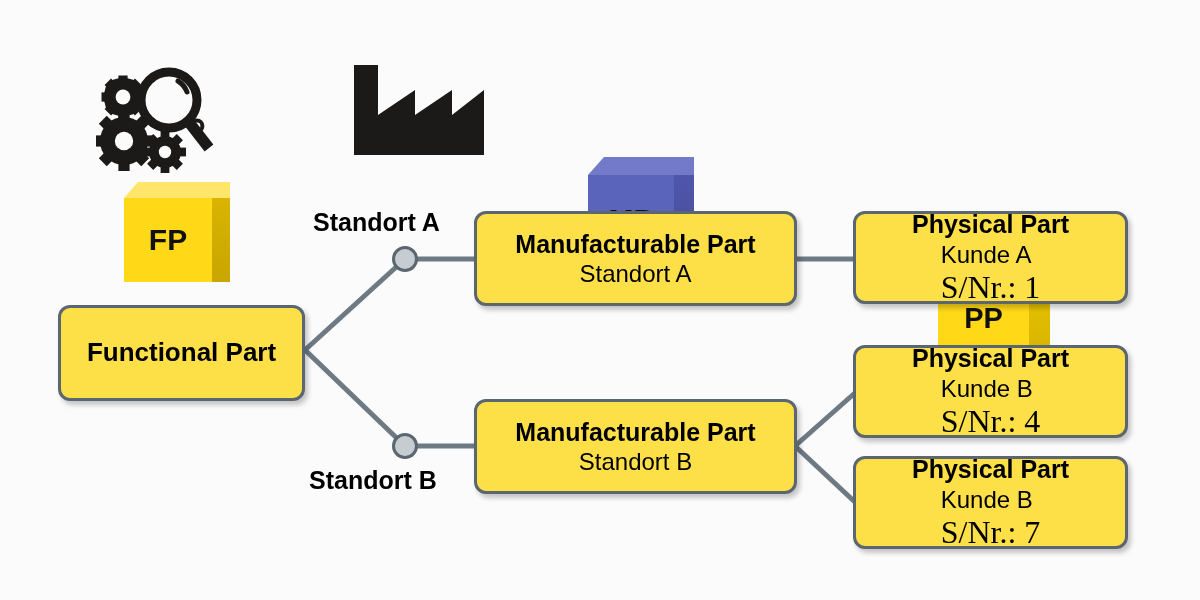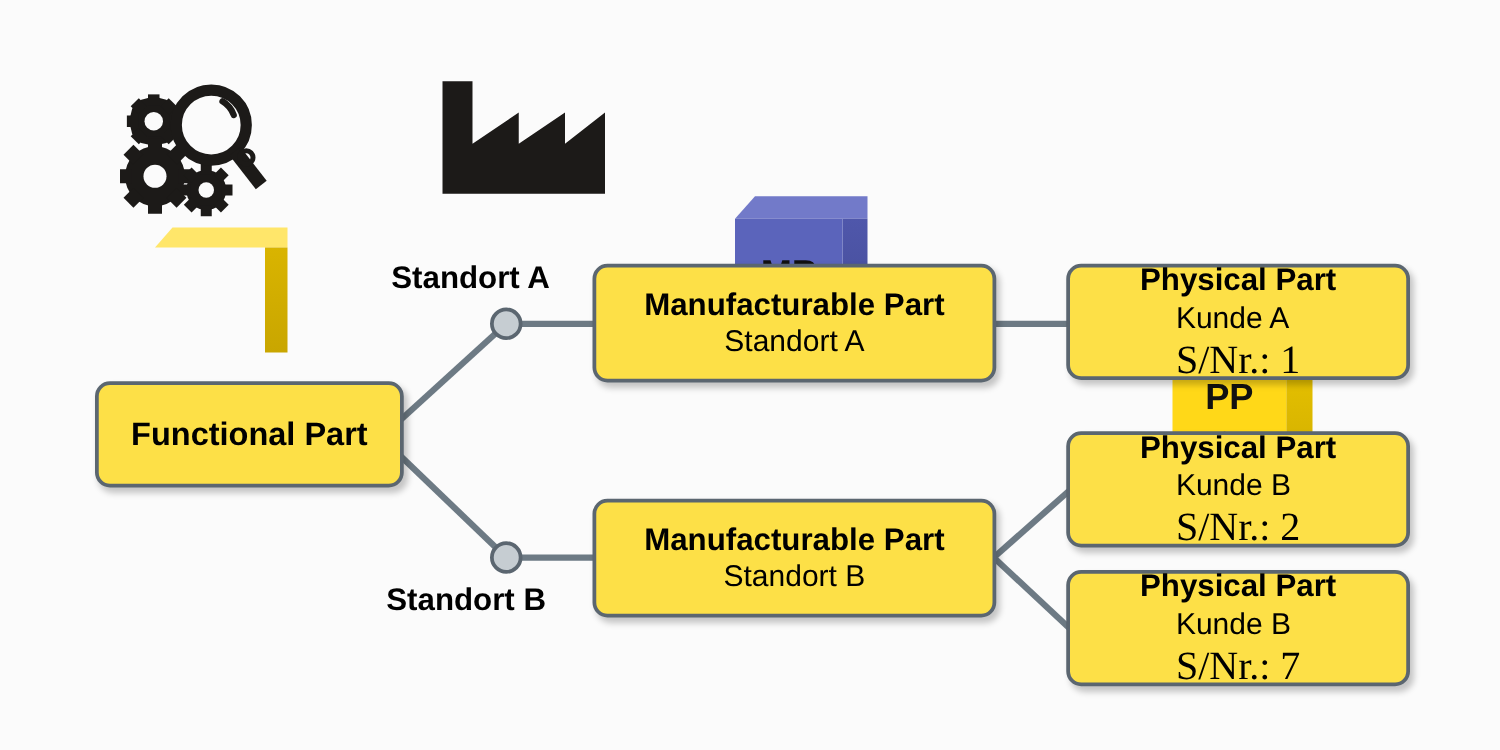--- a/index.html
+++ b/index.html
@@ -201,20 +201,23 @@
       </g>
     </svg>
   </div>
 
   <div class="legend-item cube" style="left:124px; top:182px; width:106px; height:100px;">
     <div class="face" style="left:0; top:0; width:106px; height:0; border-left:14px solid transparent;
                 border-right:0 solid transparent; border-bottom:16px solid;
                 border-bottom-color:#ffe66a; background:transparent;"></div>
     <div class="face" style="left:88px; top:16px; width:18px; height:84px;
                 background:linear-gradient(180deg,#d9b400,#c9a600);"></div>
+    <div class="face" style="left:0; top:16px; width:88px; height:84px; background:#ffd818;">
+      <span class="cube-label" style="font-size:30px;">FP</span>
+    </div>
   </div>
 
   <div class="legend-item" style="left:352px; top:60px;">
     <svg class="icon-svg" width="134" height="100" viewBox="0 0 134 100">
       <path fill="#1c1a18" d="M 2 5 L 26 5 L 26 55 L 63 30 L 63 55 L 100 30 L 100 55 L 132 30
                L 132 95 L 2 95 Z"></path>
     </svg>
   </div>
 
   <div class="legend-item cube" style="left:588px; top:57px; width:106px; height:108px;">
@@ -234,21 +237,21 @@
                 border-bottom-color:#ffe66a; background:transparent;"></div>
     <div class="face" style="left:91px; top:18px; width:21px; height:92px;
                 background:linear-gradient(180deg,#e8c300,#d2af00);"></div>
     <div class="face" style="left:0; top:18px; width:91px; height:92px; background:#ffd818;
                 padding-top:6px;">
       <span class="cube-label" style="font-size:29px;">PP</span>
       <span class="cube-sublabel" style="font-size:18px; margin-top:10px;">S/Nr.</span>
     </div>
   </div>
 
-  <div class="node single" style="left:76px; top:305px; width:247px; height:85px;">
+  <div class="node single" style="left:58px; top:305px; width:247px; height:96px;">
     <span class="title">Functional Part</span>
   </div>
 
   <div class="node" style="left:474px; top:211px; width:323px; height:95px;">
     <span class="title">Manufacturable Part</span>
     <span class="sub">Standort A</span>
   </div>
 
   <div class="node" style="left:474px; top:399px; width:323px; height:95px;">
     <span class="title">Manufacturable Part</span>
@@ -262,21 +265,21 @@
       <span class="sub-gap"></span>
       <span class="sub-b">S/Nr.: 1</span>
     </span>
   </div>
 
   <div class="node" style="left:853px; top:345px; width:275px; height:93px;">
     <span class="title">Physical Part</span>
     <span class="sub-row">
       <span class="sub-a">Kunde B</span>
       <span class="sub-gap"></span>
-      <span class="sub-b">S/Nr.: 2</span>
+      <span class="sub-b">S/Nr.: 4</span>
     </span>
   </div>
 
   <div class="node" style="left:853px; top:456px; width:275px; height:93px;">
     <span class="title">Physical Part</span>
     <span class="sub-row">
       <span class="sub-a">Kunde B</span>
       <span class="sub-gap"></span>
       <span class="sub-b">S/Nr.: 7</span>
     </span>

